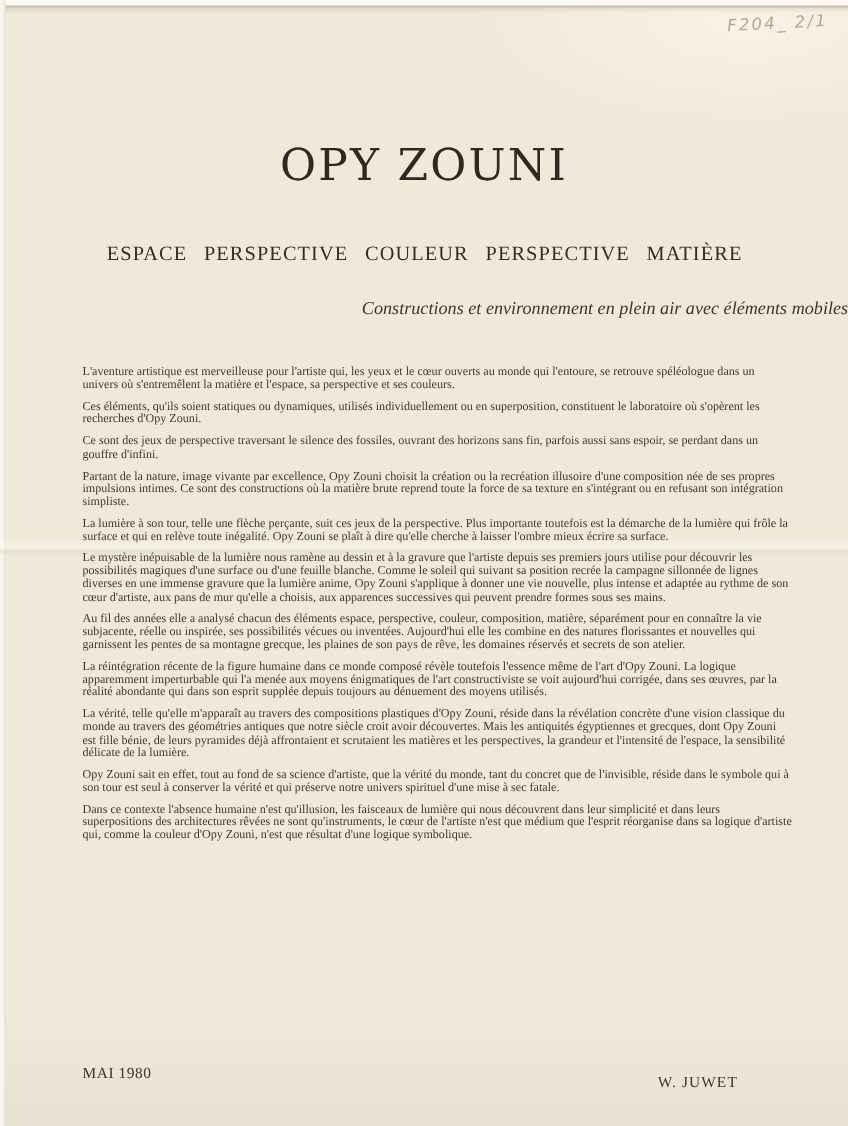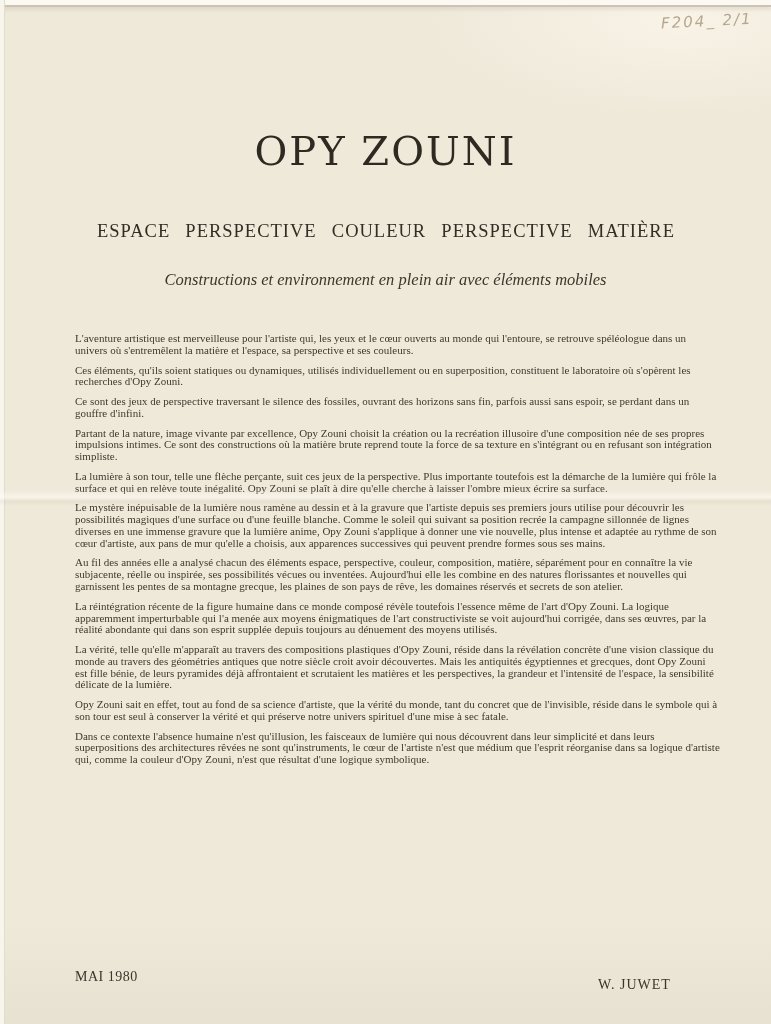--- a/index.html
+++ b/index.html
@@ -50,21 +50,21 @@
     position:absolute;top:221px;left:97px;width:578px;
     display:flex;
     justify-content:space-between;
     font-size:18.5px;
     letter-spacing:1px;
     color:#332d24;
     white-space:nowrap;
   }
   .subtitle{
     position:absolute;top:270px;left:0;width:100%;
-    text-align:center;
+    text-align:right;
     font-style:italic;
     font-size:16.5px;
     color:#3d372c;
   }
   .body-text{
     position:absolute;top:333px;left:75px;width:645px;
     font-size:11px;
     line-height:1.07;
     text-align:left;
     color:#41392d;

